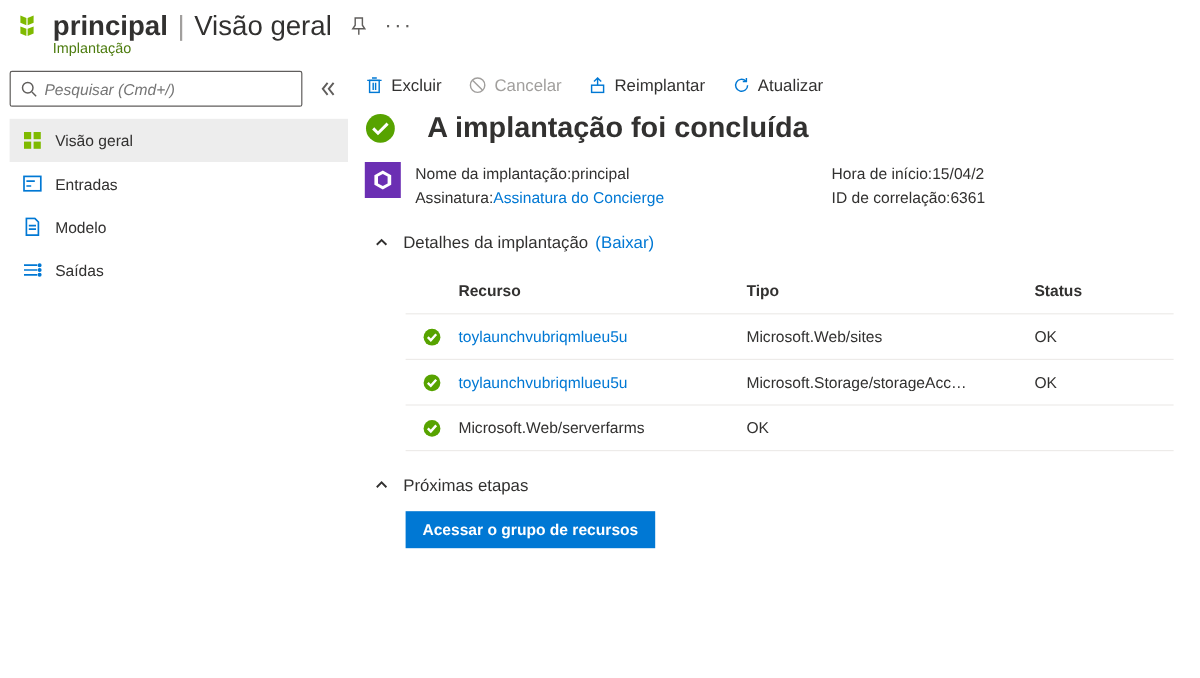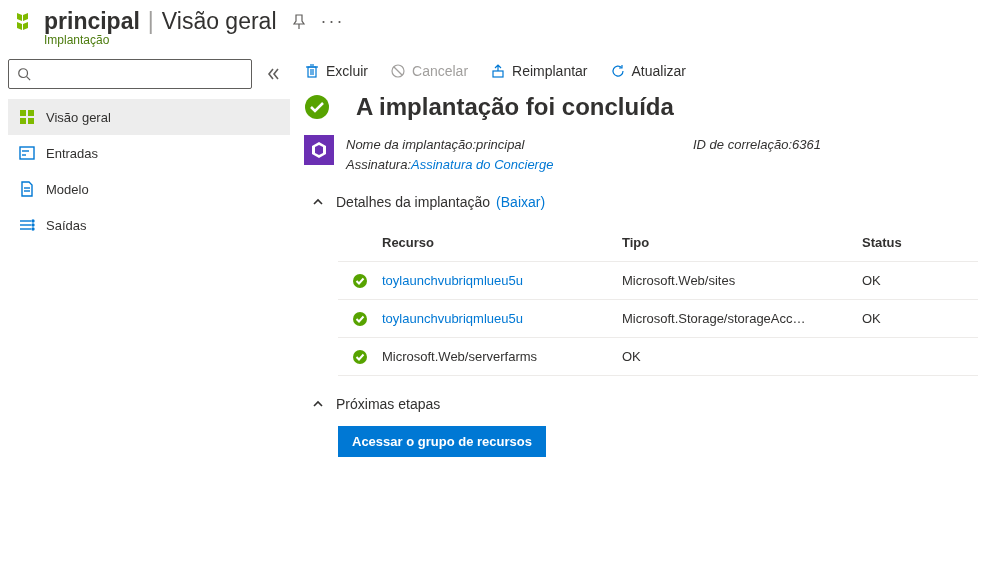--- a/index.html
+++ b/index.html
@@ -88,21 +88,21 @@
   .details-grid {
     display: flex;
     margin-bottom: 20px;
   }
   .arm-icon {
     width: 30px; height: 30px; background: #6b2fb3;
     display: inline-flex; align-items: center; justify-content: center;
     margin-right: 12px; color: #fff; flex-shrink: 0;
   }
   .kv-col { flex: 1; font-size: 13px; line-height: 1.5; }
-  .kv-row { display: flex; font-style: italic; }
+  .kv-row { display: flex; }
   .link { color: #0078d4; cursor: pointer; }
   .kv-right { margin-left: 40px; white-space: nowrap; }
   .section-header {
     display: flex;
     align-items: center;
     font-size: 14px;
     margin: 6px 0 14px 8px;
     cursor: pointer;
   }
   .section-header .chev { margin-right: 12px; }
@@ -163,20 +163,21 @@
 
   <div class="sidebar">
     <div class="search-row">
       <div class="search-box">
         <span>
           <svg width="14" height="14" viewBox="0 0 16 16" fill="none" stroke="#605e5c" stroke-width="1.4">
             <circle cx="7" cy="7" r="5"></circle>
               <line x1="11" y1="11" x2="15" y2="15"></line>
           </svg>
         </span>
+        <input style="margin-left: 6px;" placeholder="Pesquisar (Cmd+/)">
       </div>
       <span class="collapse-btn">
         <svg width="14" height="14" viewBox="0 0 14 14" fill="none" stroke="#605e5c" stroke-width="1.6">
           <polyline points="7,2 3,7 7,12"></polyline>
             <polyline points="12,2 8,7 12,12"></polyline>
         </svg>
       </span>
     </div>
 
     <div class="nav-item selected">
@@ -295,20 +296,24 @@
             <span>Nome da implantação: </span>
             <span>principal</span>
           </div>
         <div class="kv-row">
             <span>Assinatura: </span>
             <span class="link">Assinatura do Concierge</span>
           </div>
       </div>
       <div class="kv-col kv-right">
         <div class="kv-row">
+            <span>Hora de início: </span>
+            <span>15/04/2</span>
+          </div>
+        <div class="kv-row">
             <span>ID de correlação: </span>
             <span>6361</span>
           </div>
       </div>
     </div>
 
     
     <div class="section-header">
       <span class="chev">
         <svg width="12" height="12" viewBox="0 0 12 12" fill="none" stroke="#323130" stroke-width="1.6">

